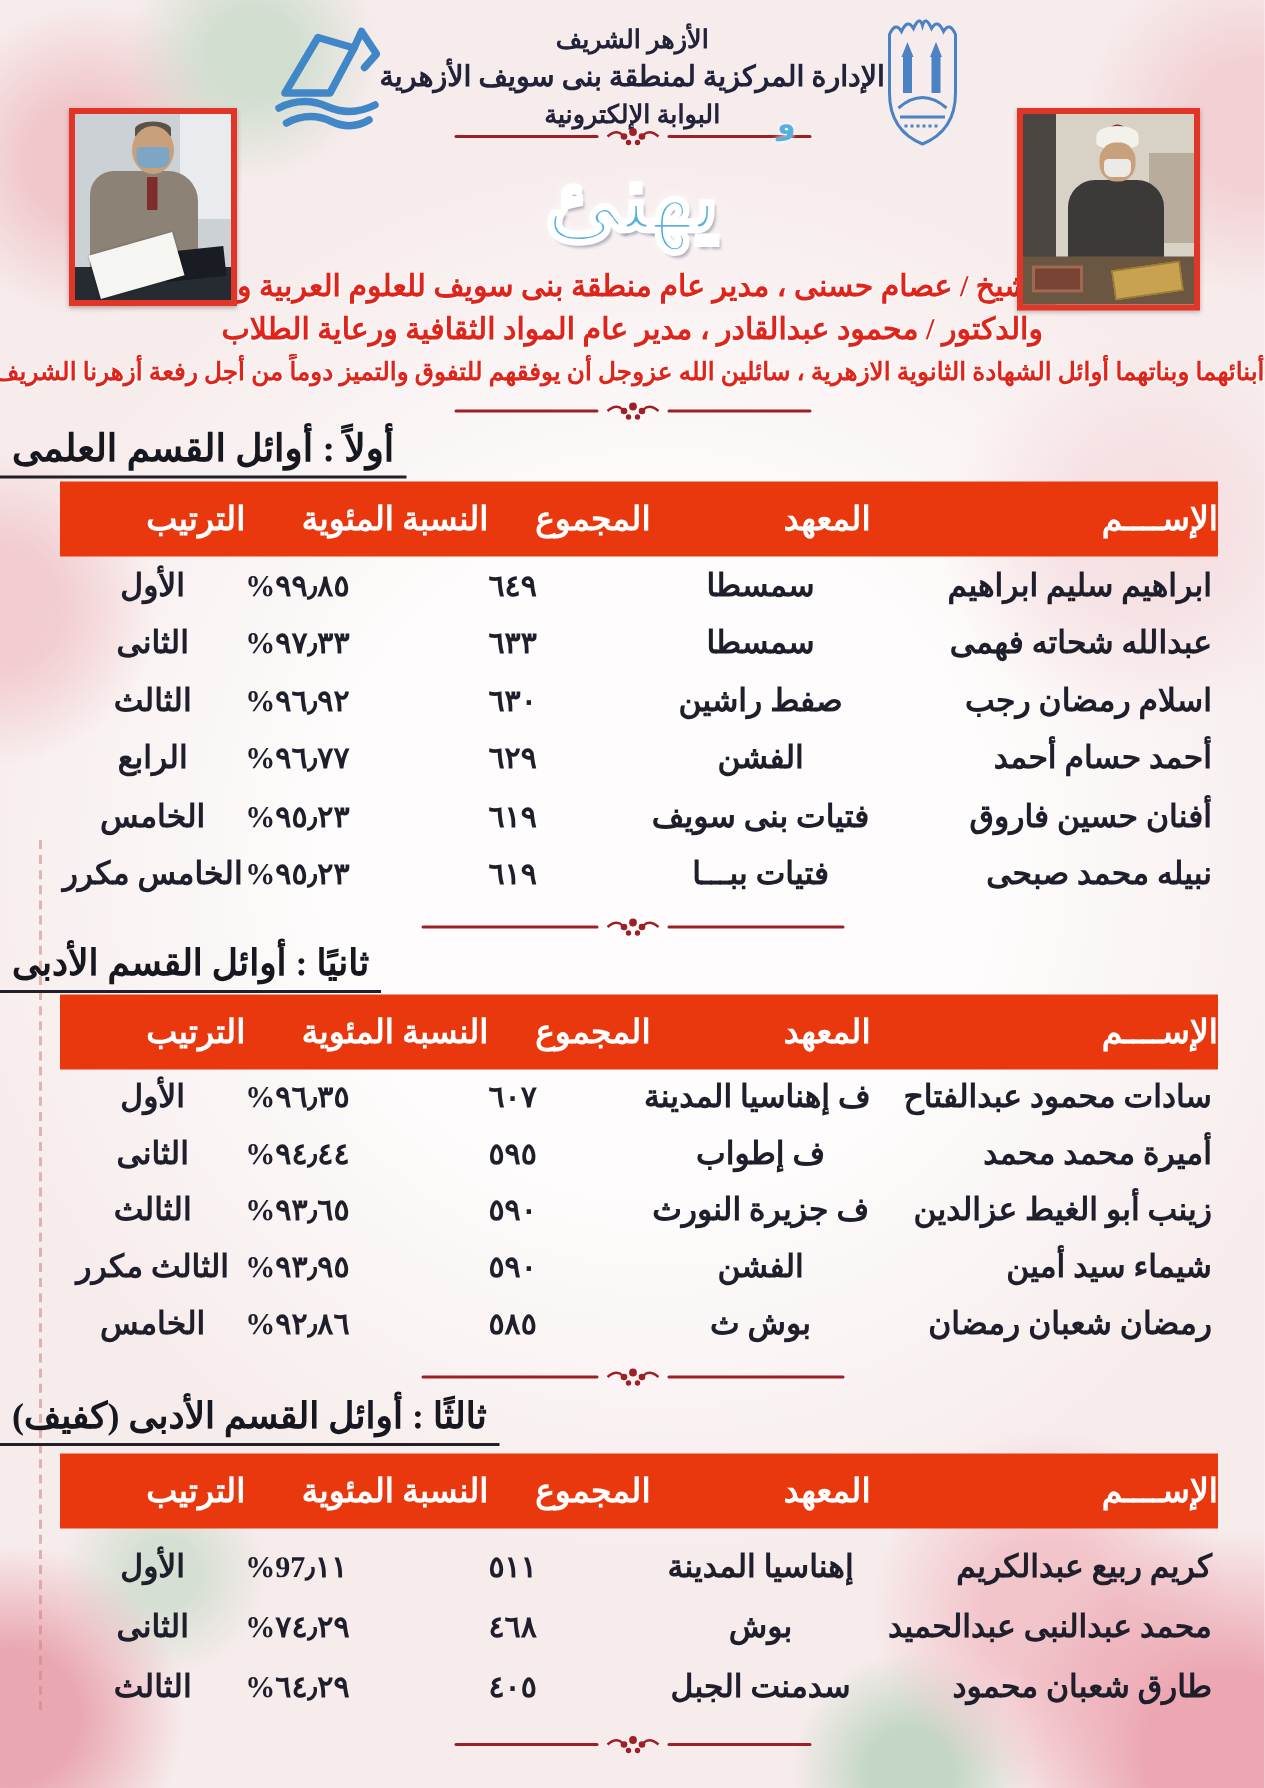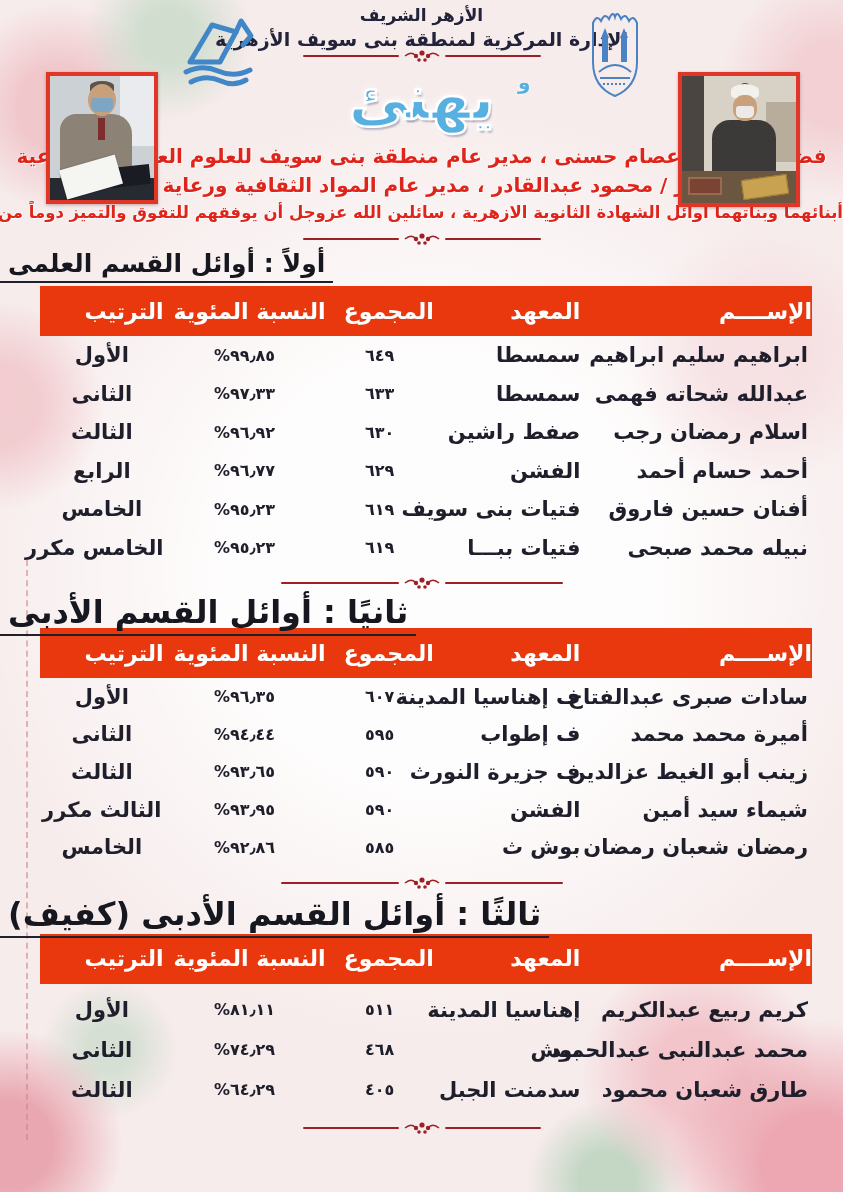--- a/index.html
+++ b/index.html
@@ -16,21 +16,21 @@
       radial-gradient(circle at 1% 96%, rgba(231,156,167,.85) 0 45px, transparent 115px),
       radial-gradient(circle at 13% 88%, rgba(180,210,186,.5) 0 22px, transparent 70px),
       radial-gradient(circle at 0% 34%, rgba(240,193,198,.75) 0 40px, transparent 105px),
       radial-gradient(circle at 20% 3%, rgba(188,214,192,.65) 0 28px, transparent 85px),
       radial-gradient(circle at 7% 9%, rgba(238,188,193,.75) 0 42px, transparent 105px),
       radial-gradient(circle at 99% 7%, rgba(240,196,201,.7) 0 40px, transparent 115px),
       radial-gradient(circle at 90% 30%, rgba(244,214,218,.6) 0 50px, transparent 130px),
       radial-gradient(circle at 52% 48%, rgba(255,255,255,.85) 0 220px, transparent 470px);
   }
 
-  .flow{ position:relative; padding-top:4px; z-index:2; }
+  .flow{ position:relative; padding-top:16px; z-index:2;font-family:Liberation Serif, serif; }
 
   
   .org1{ text-align:center; font-weight:bold; font-size:17px; line-height:22px; color:#22223a; }
   .org2{ text-align:center; font-weight:bold; font-size:19px; line-height:27px; color:#22223a; }
   .org3{ text-align:center; font-weight:bold; font-size:17px; line-height:23px; color:#22223a; }
 
   .divider{ display:flex; align-items:center; justify-content:center; gap:4px; height:16px; }
   .divider .line{ width:96px; height:2.5px; background:#9e2027; border-radius:2px; }
   .divider.wide .line{ width:118px; }
   .div1{ margin-top:-4px; height:14px; }
@@ -55,40 +55,40 @@
 
   
   .sec-title{ text-align:left; color:#17171f; }
   .sec-title span{
     display:inline-block; font-weight:bold; font-size:25px;
     border-bottom:2.5px solid #20202a; padding:0 8px 3px;
   }
   .t1{ margin-top:2px; height:32px; }
   .t2{ margin-top:2px; height:30px; }
   .t3{ margin-top:4px; height:34px; }
-  .t2 span,.t3 span{ font-size:32px; }
+  .t2 span,.t3 span{ font-size:24px; }
 
   .table{ direction:rtl; margin:5px 31px 0 40px; }
   .thead{
     display:grid; grid-template-columns:30% 19% 14% 21% 16%;
     background:#e9380e; color:#ffffff; height:50px; align-items:center;
     font-weight:bold; font-size:22px;
   }
   .thead .cell{ text-align:right; white-space:nowrap; }
   .trow{
     display:grid; grid-template-columns:30% 19% 14% 21% 16%;
     align-items:center; font-weight:bold; font-size:21px; color:#1f1f2b;
   }
   .s1 .trow{ height:38.5px; }
   .s2 .trow{ height:37.6px; }
   .s3 .trow{ height:40px; }
   .s3 .rows{ padding-top:6px; }
   .cell.name{ text-align:right; padding-right:4px; white-space:nowrap; }
-  .cell.inst{ text-align:right; white-space:nowrap; }
-  .cell.num{ direction:ltr; text-align:center; font-size:16px; }
+  .cell.inst{ text-align:center; white-space:nowrap; }
+  .cell.num{ direction:ltr; text-align:left; font-size:20px; }
   .cell.rank{ text-align:center; white-space:nowrap; }
   .d3{ margin-top:8px; } .d4{ margin-top:9px; } .d5{ margin-top:10px; } .d2{ margin-top:6px; }
 
   
   .photo{ position:absolute; z-index:4; border:4px solid #e03527; background:#ccd1d6;
           overflow:hidden; box-shadow:0 1px 3px rgba(100,60,60,.4); }
   .photo-left{ left:46px; top:72px; width:112px; height:132px; }
   .photo-right{ left:678px; top:72px; width:122px; height:135px; background:#d8d1c6; }
   .ph{ position:absolute; }
   
@@ -186,20 +186,21 @@
 
   <div class="designed">
     
     
   </div>
   <div class="cropline"></div>
 
   <div class="flow">
     <div class="org1">الأزهر الشريف</div>
     <div class="org2">الإدارة المركزية لمنطقة بنى سويف الأزهرية</div>
+    <div class="org3">البوابة الإلكترونية</div>
 
     <div class="divider div1">
       <span class="line"></span>
       <svg width="38" height="16" viewBox="0 0 38 16">
           <g fill="#9e2027">
             <circle cx="19" cy="5" r="2.6"></circle>
             <circle cx="13" cy="8" r="2.2"></circle>
             <circle cx="25" cy="8" r="2.2"></circle>
             <circle cx="16" cy="12" r="1.8"></circle>
             <circle cx="22" cy="12" r="1.8"></circle>
@@ -304,21 +305,21 @@
     <div class="table s2">
       <div class="thead">
         <div class="cell">الإســــم</div>
         <div class="cell">المعهد</div>
         <div class="cell">المجموع</div>
         <div class="cell">النسبة المئوية</div>
         <div class="cell">الترتيب</div>
       </div>
       <div class="rows">
         <div class="trow">
-          <div class="cell name">سادات صبرى عبدالفتاح</div>
+          <div class="cell name">سادات محمود عبدالفتاح</div>
           <div class="cell inst">ف إهناسيا المدينة</div>
           <div class="cell num">٦٠٧</div>
           <div class="cell num">%٩٦٫٣٥</div>
           <div class="cell rank">الأول</div>
         </div>
         <div class="trow">
           <div class="cell name">أميرة محمد محمد</div>
           <div class="cell inst">ف إطواب</div>
           <div class="cell num">٥٩٥</div>
           <div class="cell num">%٩٤٫٤٤</div>
@@ -370,21 +371,21 @@
         <div class="cell">المعهد</div>
         <div class="cell">المجموع</div>
         <div class="cell">النسبة المئوية</div>
         <div class="cell">الترتيب</div>
       </div>
       <div class="rows">
         <div class="trow">
           <div class="cell name">كريم ربيع عبدالكريم</div>
           <div class="cell inst">إهناسيا المدينة</div>
           <div class="cell num">٥١١</div>
-          <div class="cell num">%٨١٫١١</div>
+          <div class="cell num">%97٫١١</div>
           <div class="cell rank">الأول</div>
         </div>
         <div class="trow">
           <div class="cell name">محمد عبدالنبى عبدالحميد</div>
           <div class="cell inst">بوش</div>
           <div class="cell num">٤٦٨</div>
           <div class="cell num">%٧٤٫٢٩</div>
           <div class="cell rank">الثانى</div>
         </div>
         <div class="trow">

